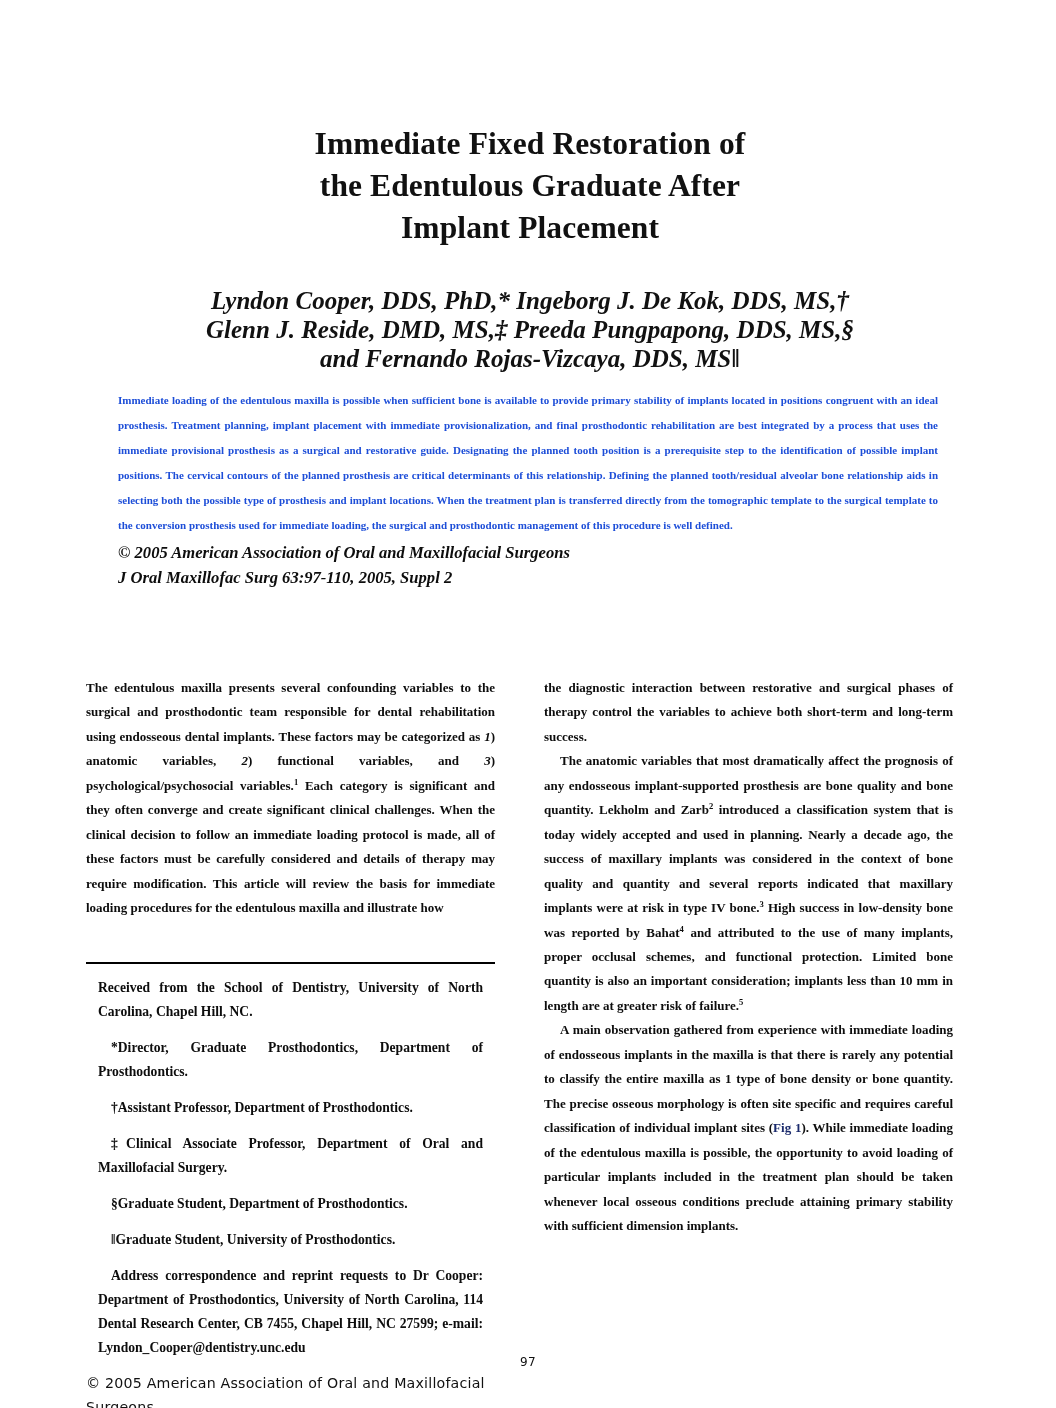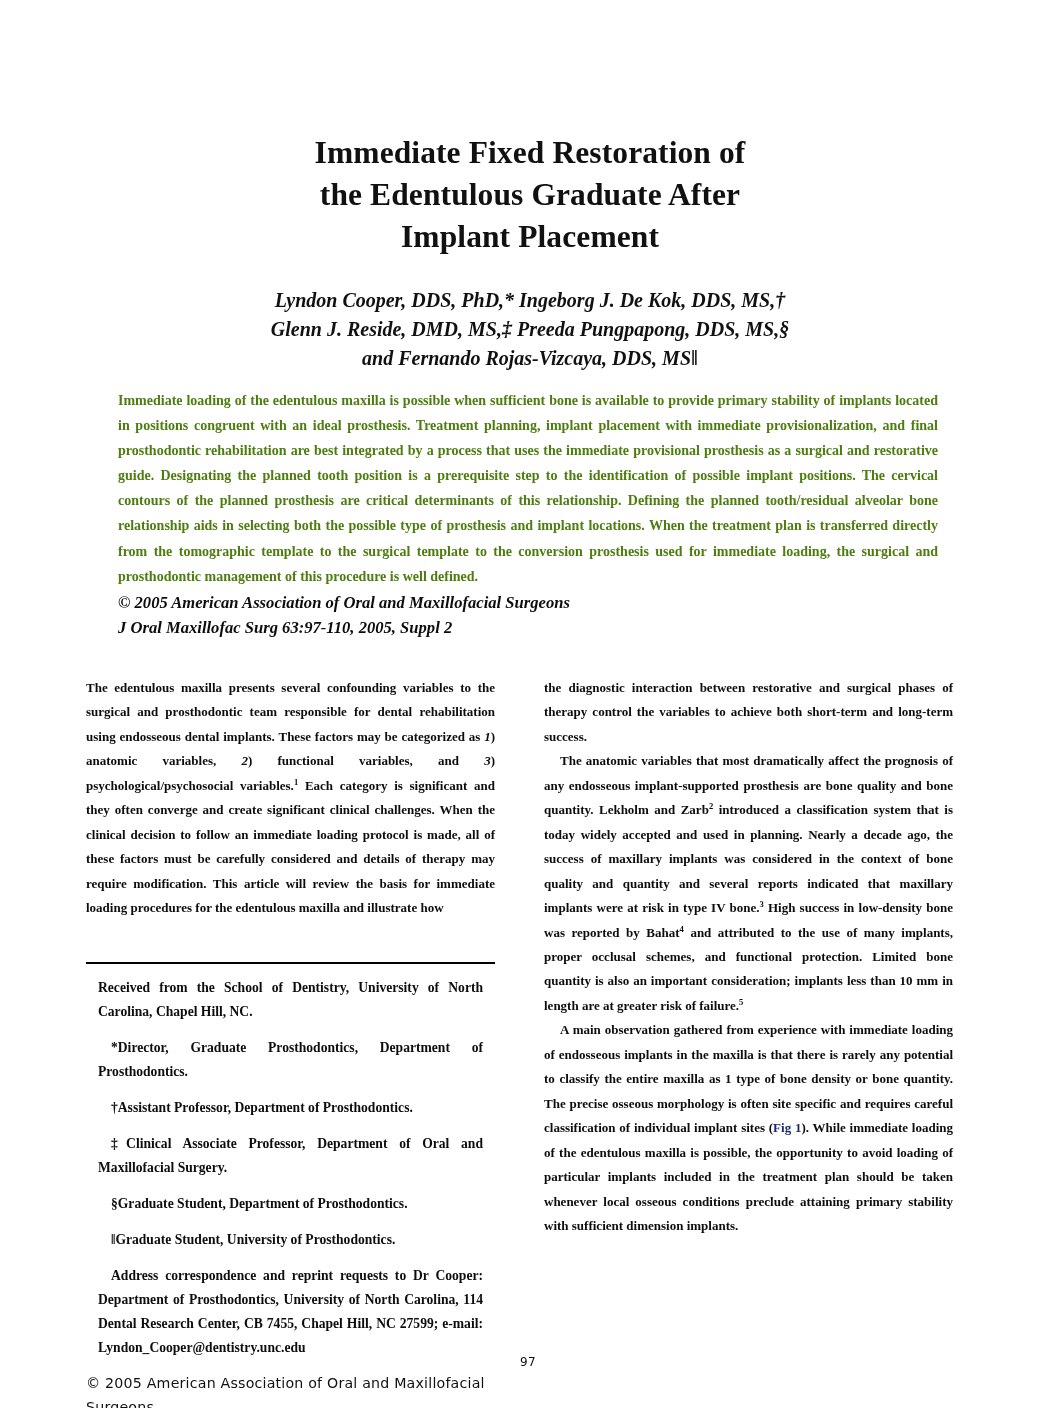--- a/index.html
+++ b/index.html
@@ -20,21 +20,21 @@
     position: absolute;
     left: 0; top: 0;
     width: 1056px;
     height: 1408px;
   }
 
   
   .title-block {
     position: absolute;
     left: 180px;
-    top: 132px;
+    top: 123px;
     width: 700px;
     text-align: center;
   }
   .title-line {
     font-family: "Liberation Serif", "DejaVu Serif", serif;
     font-weight: bold;
     font-size: 31.5px;
     line-height: 42px;
     letter-spacing: 0.1px;
     color: #111111;
@@ -44,39 +44,39 @@
   .authors-block {
     position: absolute;
     left: 180px;
     top: 286px;
     width: 700px;
     text-align: center;
   }
   .author-line {
     font-style: italic;
     font-weight: bold;
-    font-size: 20px;
+    font-size: 25px;
     line-height: 29px;
     color: #111111;
   }
 
   
   .abstract-block {
     position: absolute;
     left: 118px;
     top: 388px;
     width: 820px;
   }
   .abstract-text {
-    font-size: 14px;
+    font-size: 11px;
     line-height: 25.1px;
     text-align: justify;
     text-justify: inter-word;
     font-weight: bold;
-    color: #4d7c0f;
+    color: #1d4ed8;
   }
   .abstract-note {
     font-style: italic;
     font-weight: bold;
     font-size: 16.6px;
     line-height: 25.5px;
     color: #0d0d0d;
     white-space: nowrap;
   }
   .abstract-note.first { margin-top: 1px; }

